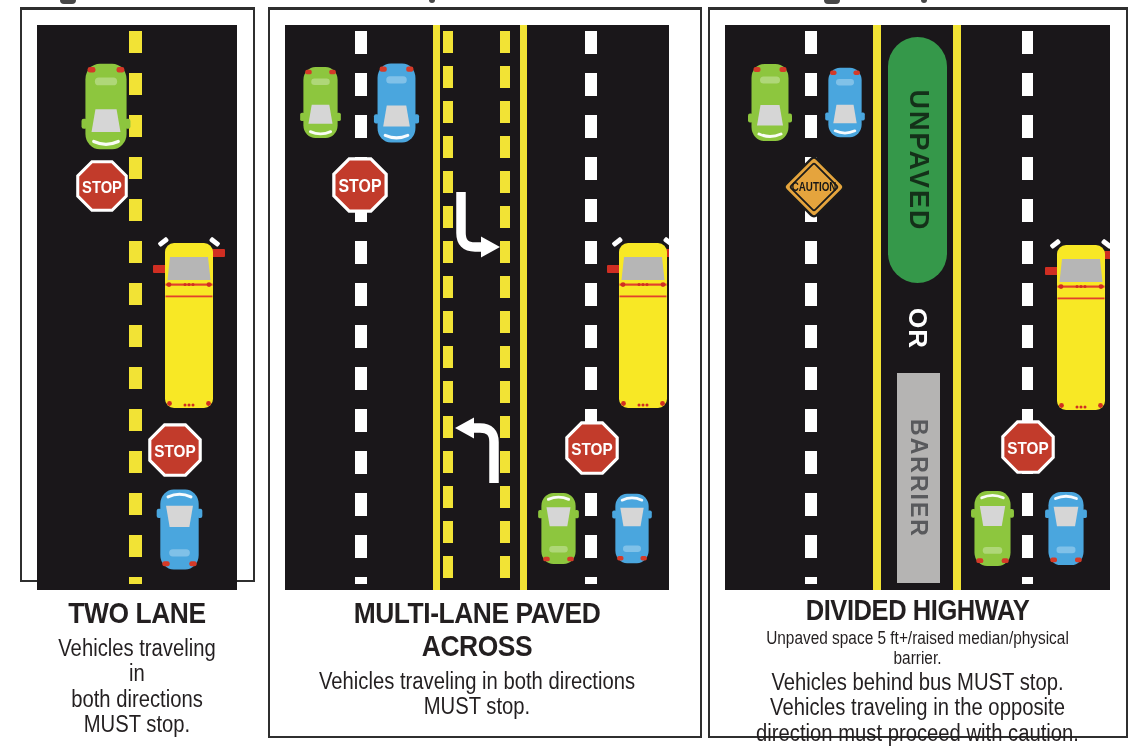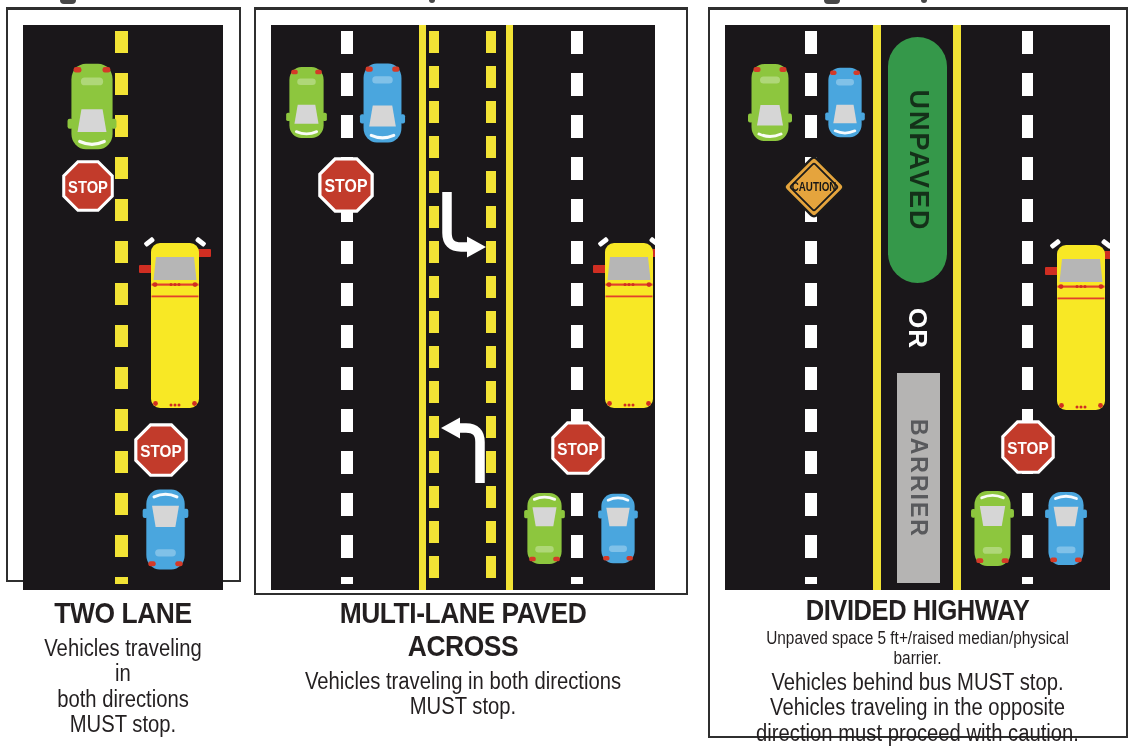--- a/index.html
+++ b/index.html
@@ -72,21 +72,21 @@
           <circle cx="24" cy="167" r="1.5" fill="#d02e22"></circle>
           <circle cx="28" cy="167" r="1.5" fill="#d02e22"></circle>
       </symbol>
       <symbol id="sym-stop" viewBox="0 0 60 60">
         <polygon points="18.4,2 41.6,2 58,18.4 58,41.6 41.6,58 18.4,58 2,41.6 2,18.4" fill="#c23b2b" stroke="#ffffff" stroke-width="3.5"></polygon>
         <text x="30" y="37.5" text-anchor="middle" font-size="19" font-weight="bold" fill="#ffffff" textLength="46" lengthAdjust="spacingAndGlyphs" font-family="Liberation Sans, DejaVu Sans, sans-serif">STOP</text>
       </symbol>
     </defs>
   </svg>
 
-  <div class="panel" style="left:6px;top:7px;width:235px;height:575px;">
+  <div class="panel" style="left:20px;top:7px;width:235px;height:575px;">
     <div class="road" style="left:15px;top:15px;width:200px;height:565px;">
       <div class="vline dashY-wide" style="left:92px;"></div>
 
       <svg class="sprite flip" style="left:40px;top:37px;" width="58" height="89" viewBox="0 0 40 80" color="#8dc63e">
           <use href="#sym-car" xlink:href="#sym-car"></use>
         </svg>
 
       <svg class="sprite" style="left:39px;top:135px;" width="52" height="52" viewBox="0 0 60 60">
           <use href="#sym-stop" xlink:href="#sym-stop"></use>
         </svg>
@@ -104,21 +104,21 @@
         </svg>
     </div>
     <div class="caption" style="left:15px;top:586px;width:200px;">
       <div class="cap-title">TWO LANE</div>
       <div class="cap-line">Vehicles traveling in</div>
       <div class="cap-line">both directions</div>
       <div class="cap-line">MUST stop.</div>
     </div>
   </div>
 
-  <div class="panel" style="left:254px;top:7px;width:434px;height:588px;">
+  <div class="panel" style="left:268px;top:7px;width:434px;height:731px;">
     <div class="road" style="left:15px;top:15px;width:384px;height:565px;">
       <div class="vline dashW" style="left:70px;"></div>
       <div class="solidY" style="left:148px;width:7px;"></div>
       <div class="vline dashY" style="left:158px;"></div>
       <div class="vline dashY" style="left:215px;"></div>
       <div class="solidY" style="left:235px;width:7px;"></div>
       <div class="vline dashW" style="left:300px;"></div>
 
       <svg class="sprite flip" style="left:17px;top:37px;" width="37" height="81" viewBox="0 0 40 80" color="#8dc63e">
           <use href="#sym-car" xlink:href="#sym-car"></use>

